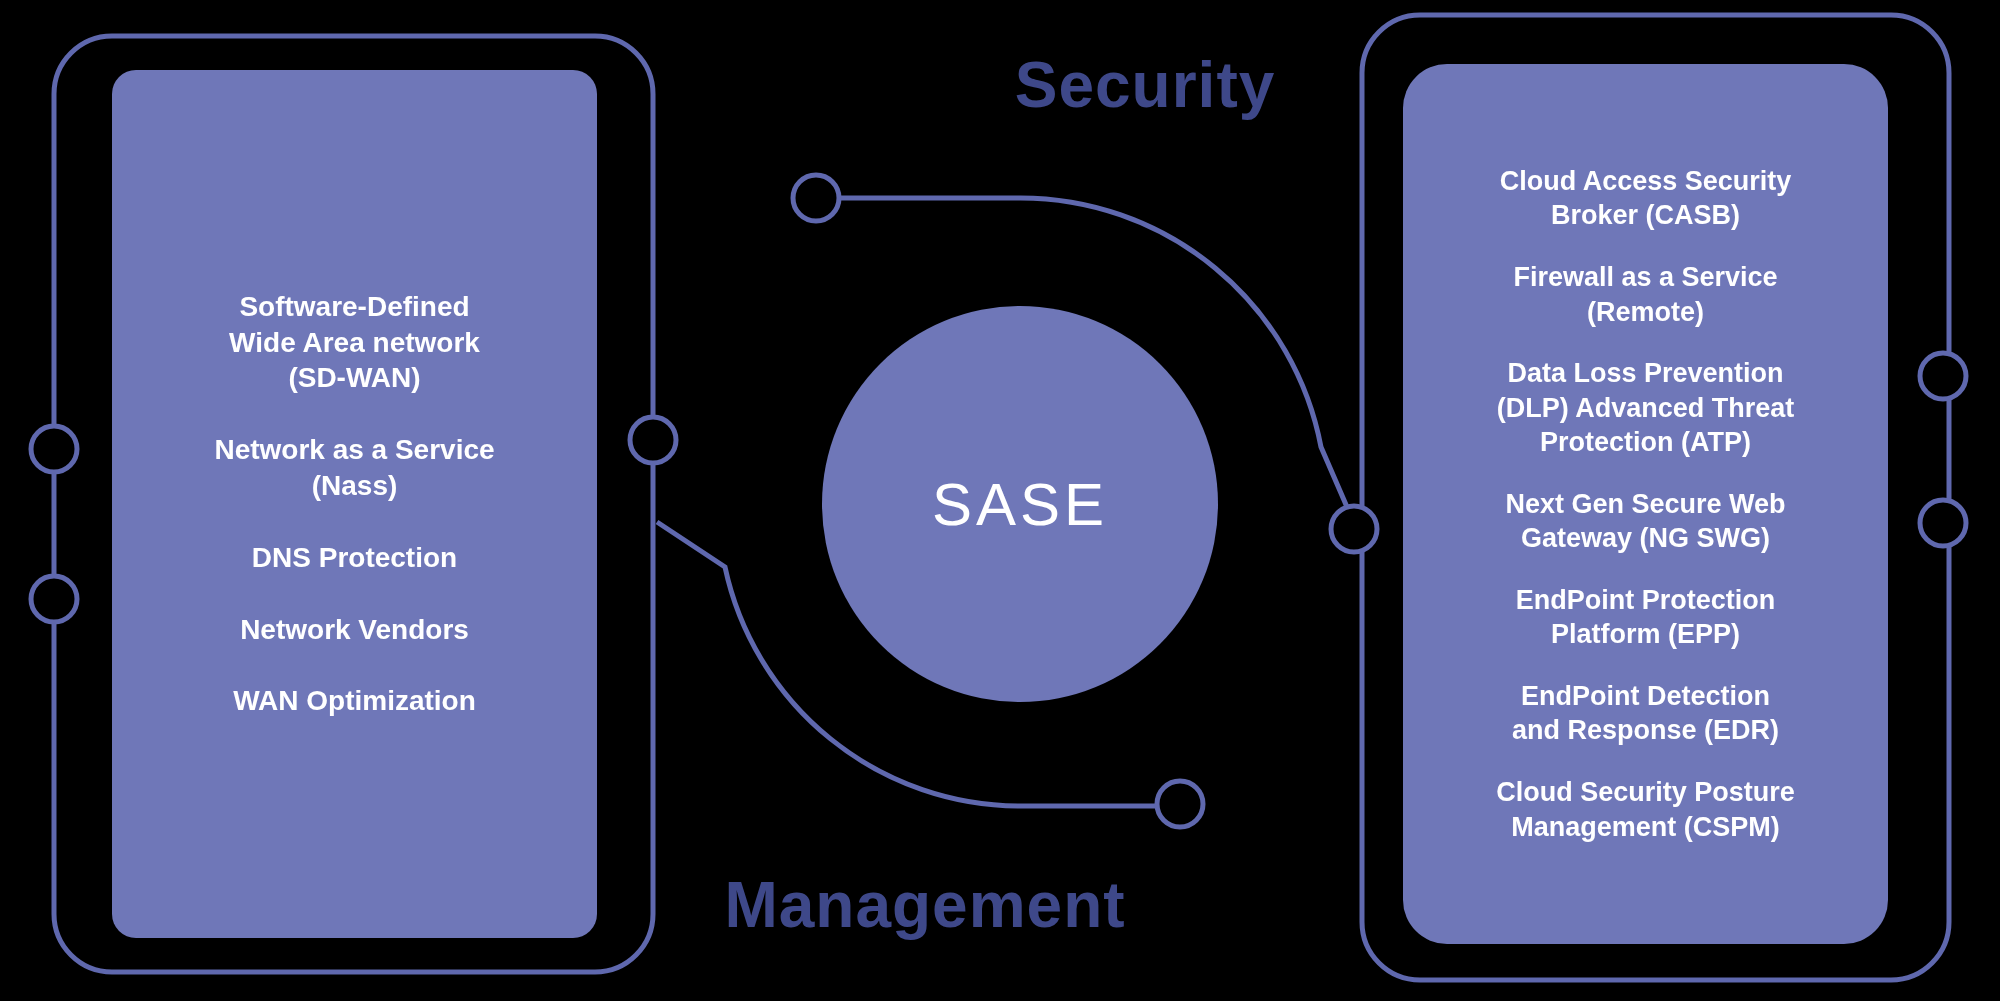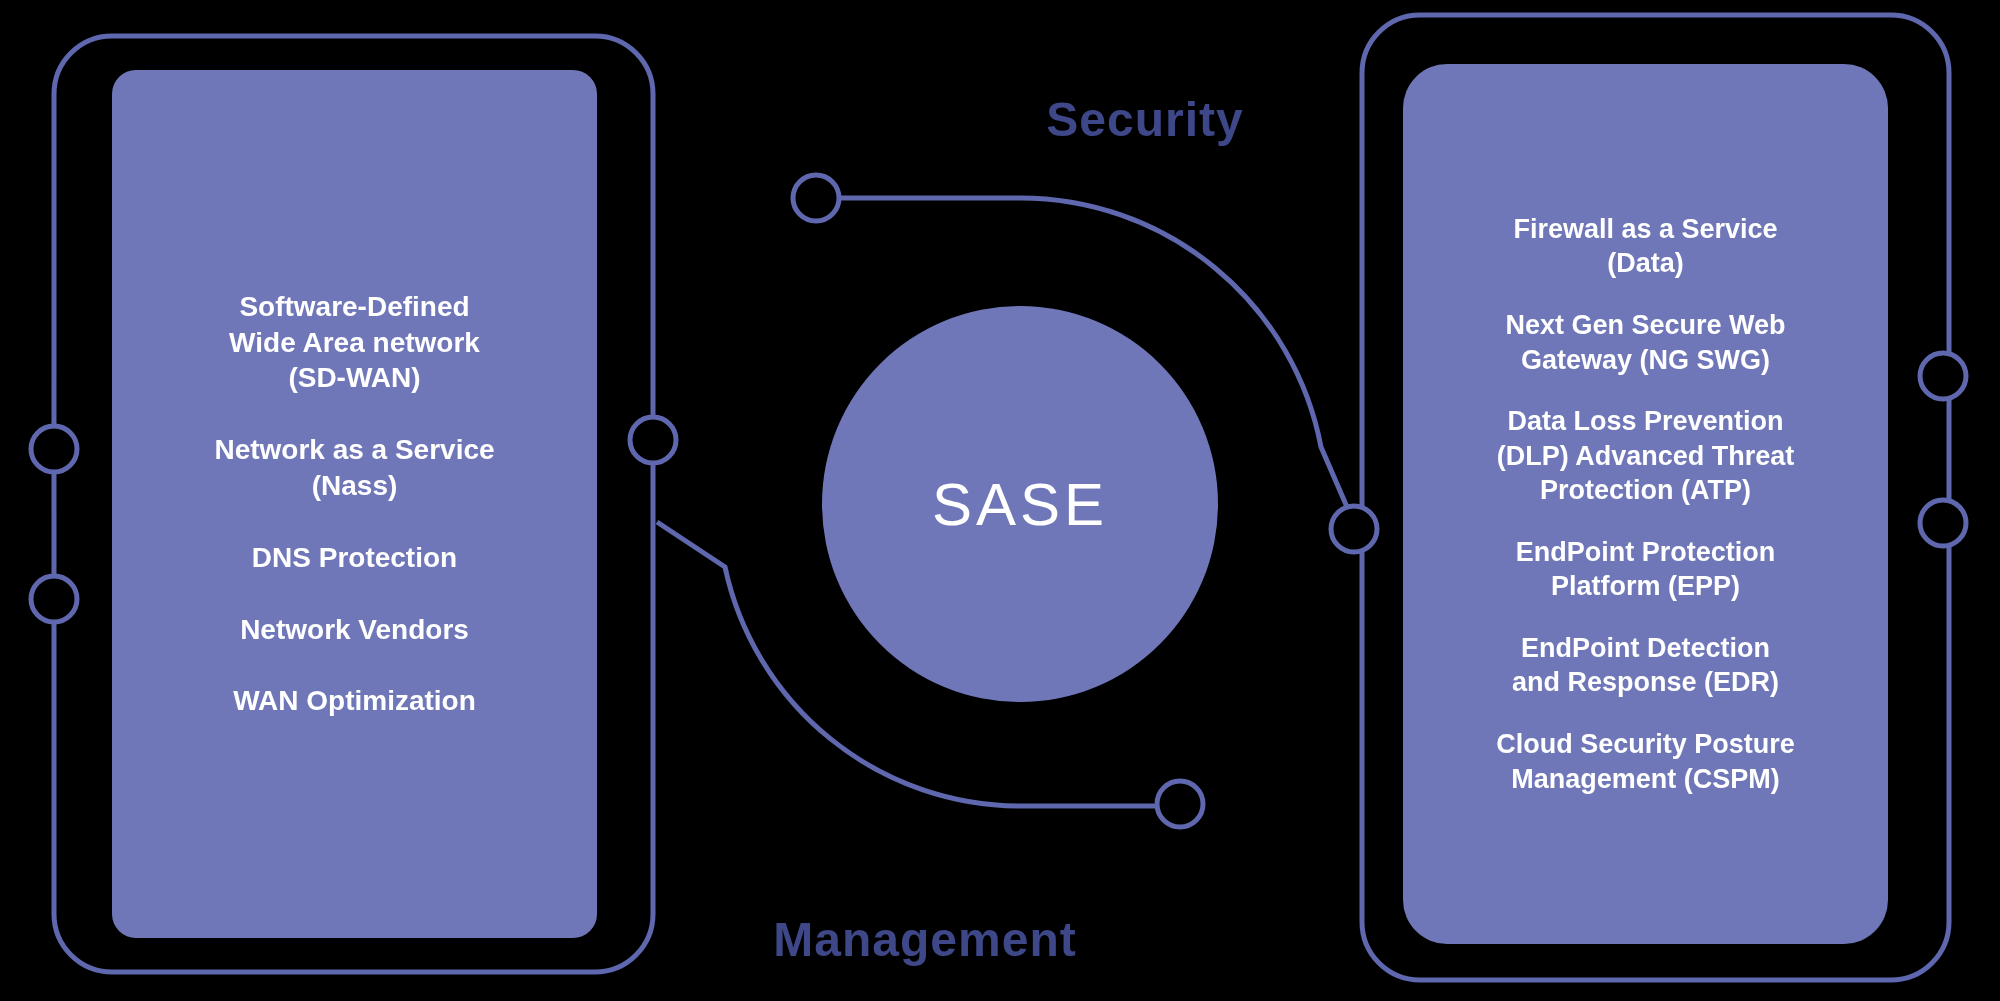--- a/index.html
+++ b/index.html
@@ -43,24 +43,23 @@
     display:flex;align-items:center;justify-content:center;
   }
   .sase-label{
     color:var(--text,#fff);
     font-size:60px;font-weight:normal;letter-spacing:4px;
   }
   .title{
     position:absolute;
     color:var(--title,#3e4889);
     font-weight:bold;
-    font-size:48px;
+    font-size:64px;
     text-align:center;
     letter-spacing:1px;
-    margin-top:44px;
   }
   .security-title{left:940px;top:48px;width:410px;}
   .networking-title{left:680px;top:868px;width:490px;}
 </style>
 </head>
 <body>
 
 <div class="stage">
 
   <svg class="decor" viewBox="0 0 2000 1001" aria-hidden="true">
@@ -93,27 +92,29 @@
   </div>
 
   <div class="sase-circle">
     <span class="sase-label">SASE</span>
   </div>
 
   <div class="title security-title">Security</div>
   <div class="title networking-title">Management</div>
 
   <div class="panel right">
+    <div class="item">Cloud Access Security
+Broker (CASB)</div>
     <div class="item">Firewall as a Service
-(Data)</div>
-    <div class="item">Next Gen Secure Web
-Gateway (NG SWG)</div>
+(Remote)</div>
     <div class="item">Data Loss Prevention
 (DLP) Advanced Threat
 Protection (ATP)</div>
+    <div class="item">Next Gen Secure Web
+Gateway (NG SWG)</div>
     <div class="item">EndPoint Protection
 Platform (EPP)</div>
     <div class="item">EndPoint Detection
 and Response (EDR)</div>
     <div class="item">Cloud Security Posture
 Management (CSPM)</div>
   </div>
 
 </div>
 

